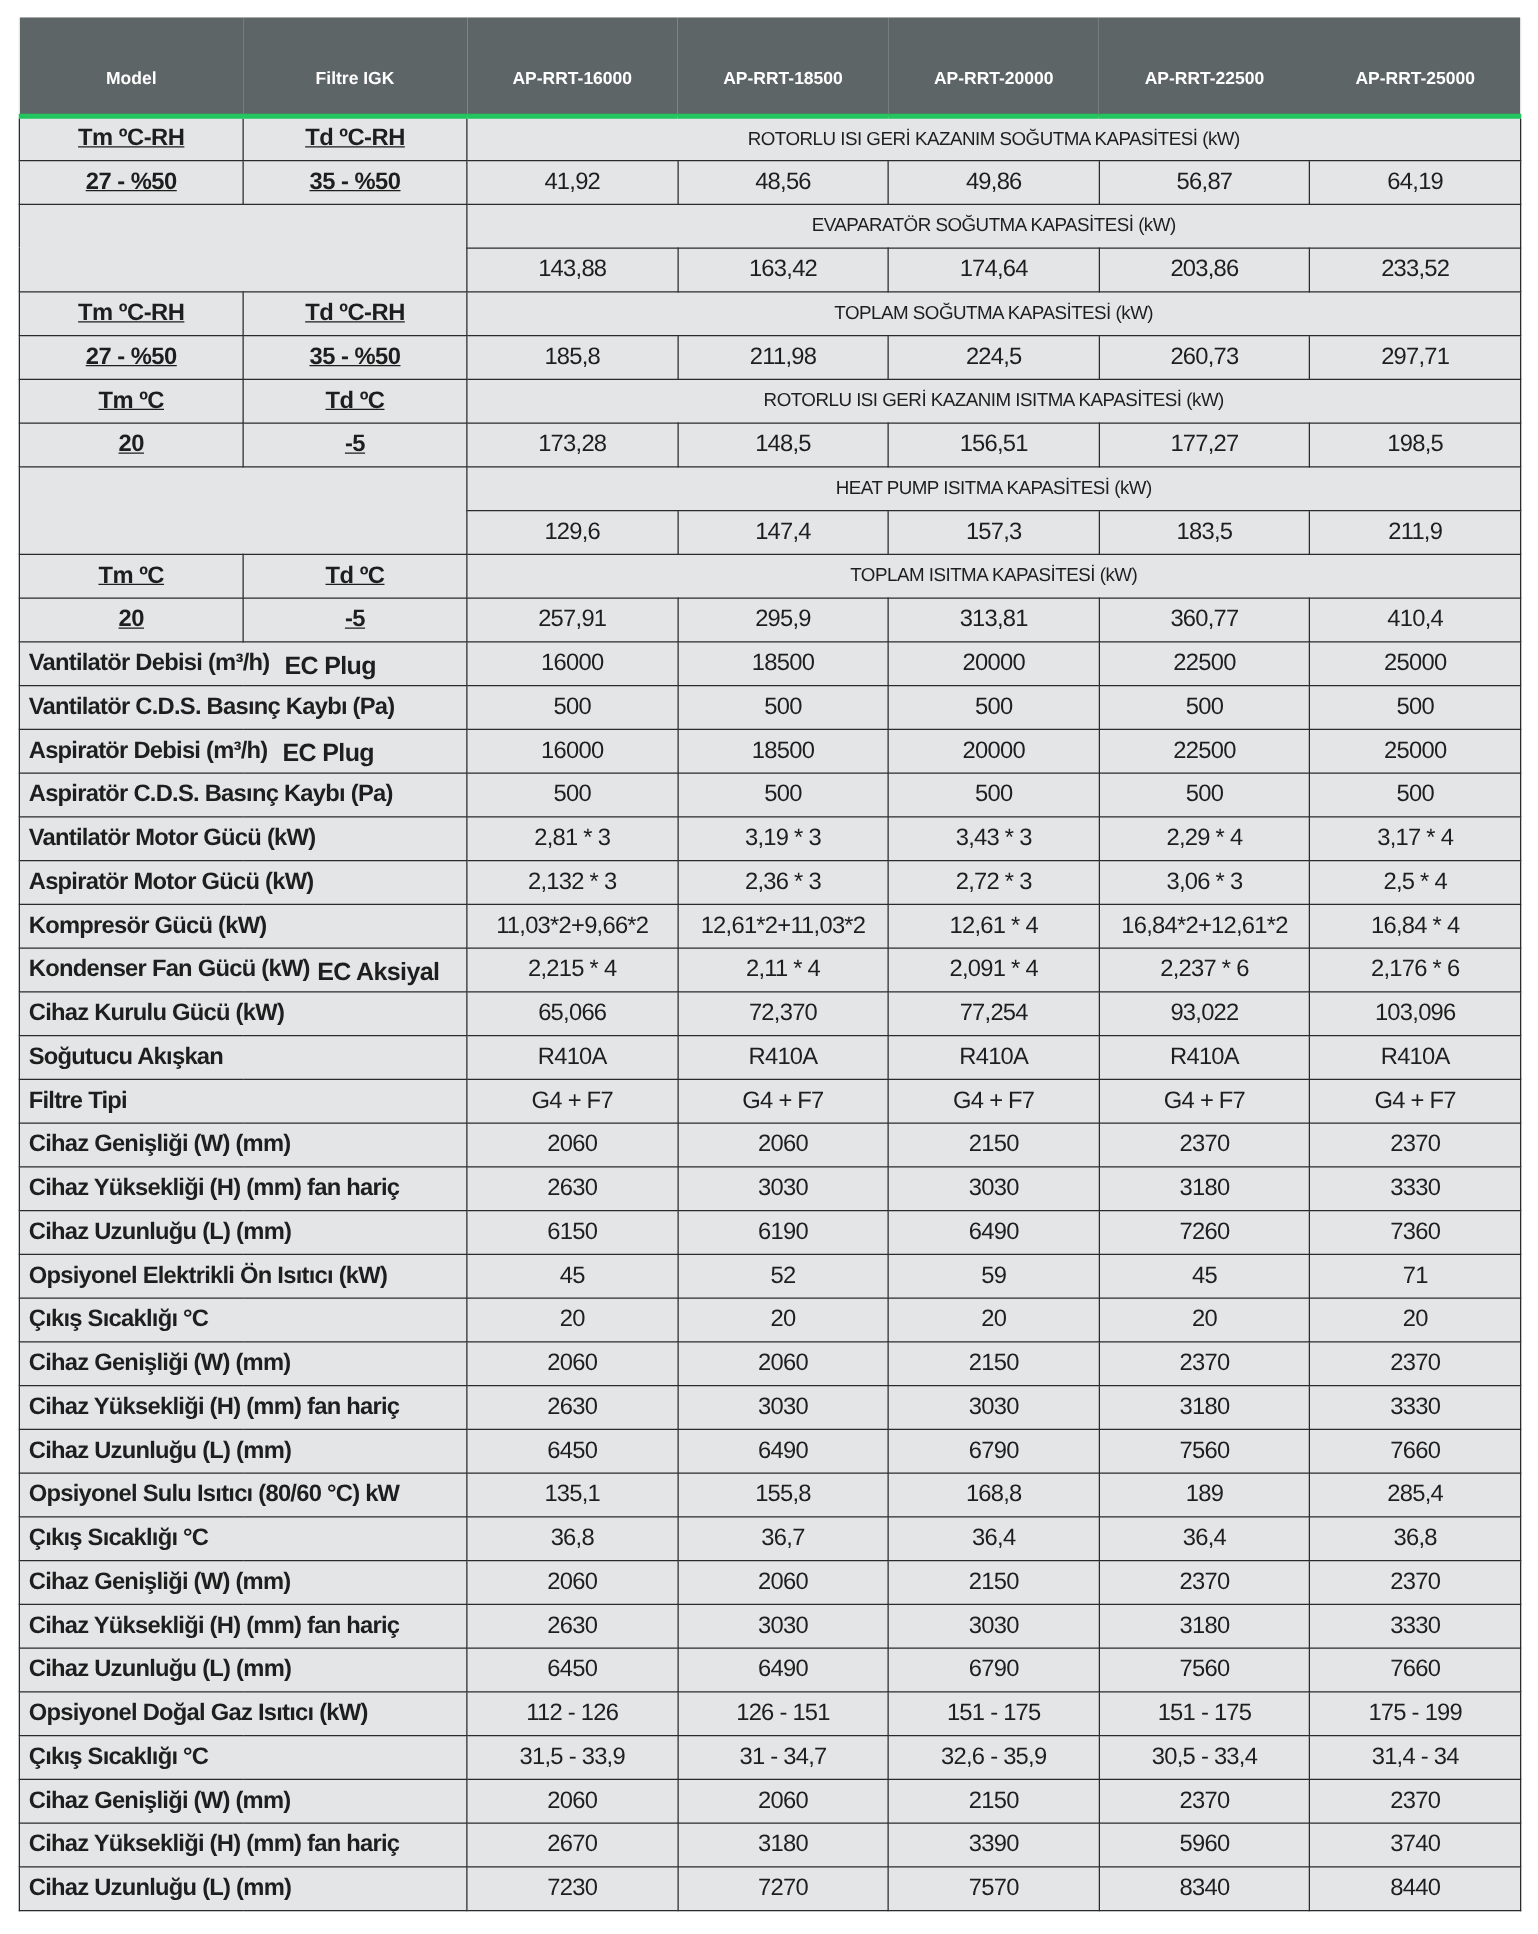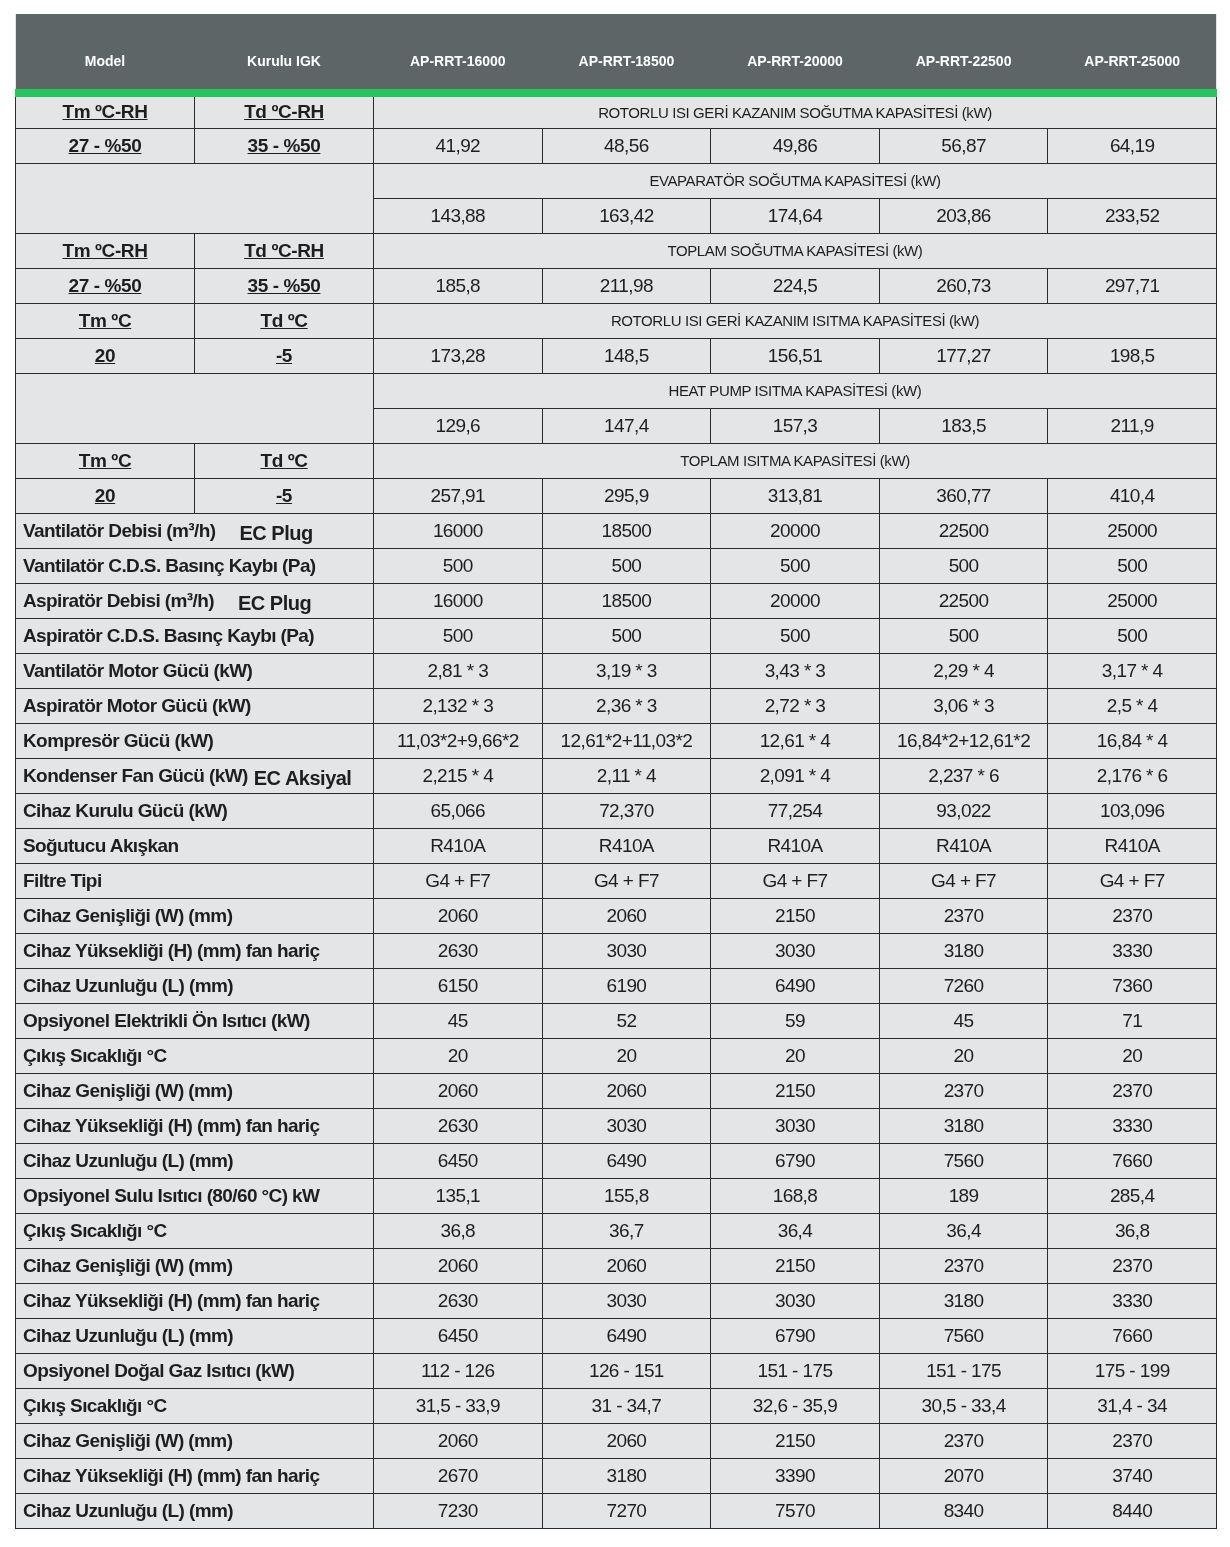--- a/index.html
+++ b/index.html
@@ -10,54 +10,54 @@
   }
   table.spec {
     border-collapse: collapse; width: 1201px; table-layout: fixed;
     background: #e4e5e6;
   }
   col.c1 { width: 179px; } col.c2 { width: 179px; }
   col.cv { width: 168.6px; }
   thead th {
     background: #5e6566; color: #ffffff; height: 79px;
     font-size: 14px; font-weight: bold; text-align: center; padding: 0;
-    border-bottom: 8px solid #22c55e; vertical-align: middle;
+    border-bottom: 4px solid #22c55e; vertical-align: middle;
     padding-top: 18px; box-sizing: border-box;
   }
   tbody td {
     height: 35px; box-sizing: border-box; padding: 0 6px;
     border: 1.5px solid #2b2b2b; text-align: center; vertical-align: middle;
     font-size: 19px; white-space: nowrap; overflow: hidden;
     letter-spacing: -0.6px;
   }
   td.cond { font-weight: bold; font-size: 19px; letter-spacing: -0.4px; text-decoration: underline; }
   td.section { font-size: 15px; letter-spacing: -0.4px; }
   td.label { text-align: left; font-weight: bold; padding-left: 7px; letter-spacing: -0.6px; }
-  td.label .tag { font-weight: bold; font-size: 20px; margin-left: 24px; position: relative; top: 3px; letter-spacing: -0.5px; }
+  td.label .tag { font-weight: bold; font-size: 20px; margin-left: 12px; position: relative; top: 3px; letter-spacing: -0.5px; }
   td.label .tag.tight { margin-left: 6px; }
   td.blank { }
 </style>
 </head>
 <body>
 
 <div class="sheet">
   <table class="spec">
     <colgroup>
       <col class="c1">
         <col class="c2">
       <col class="cv">
         <col class="cv">
         <col class="cv">
         <col class="cv">
         <col class="cv">
     </colgroup>
     <thead>
       <tr>
         <th>Model</th>
-        <th>Kurulu IGK</th>
+        <th>Filtre IGK</th>
         <th>AP-RRT-16000</th>
         <th>AP-RRT-18500</th>
         <th>AP-RRT-20000</th>
         <th>AP-RRT-22500</th>
         <th>AP-RRT-25000</th>
       </tr>
     </thead>
     <tbody>
 
       <tr>
@@ -359,21 +359,21 @@
     <td>2060</td>
     <td>2150</td>
     <td>2370</td>
     <td>2370</td>
   </tr>
         <tr>
     <td class="label" colspan="2"><span class="lbl">Cihaz Yüksekliği (H) (mm) fan hariç</span></td>
     <td>2670</td>
     <td>3180</td>
     <td>3390</td>
-    <td>2070</td>
+    <td>5960</td>
     <td>3740</td>
   </tr>
         <tr>
     <td class="label" colspan="2"><span class="lbl">Cihaz Uzunluğu (L) (mm)</span></td>
     <td>7230</td>
     <td>7270</td>
     <td>7570</td>
     <td>8340</td>
     <td>8440</td>
   </tr>

